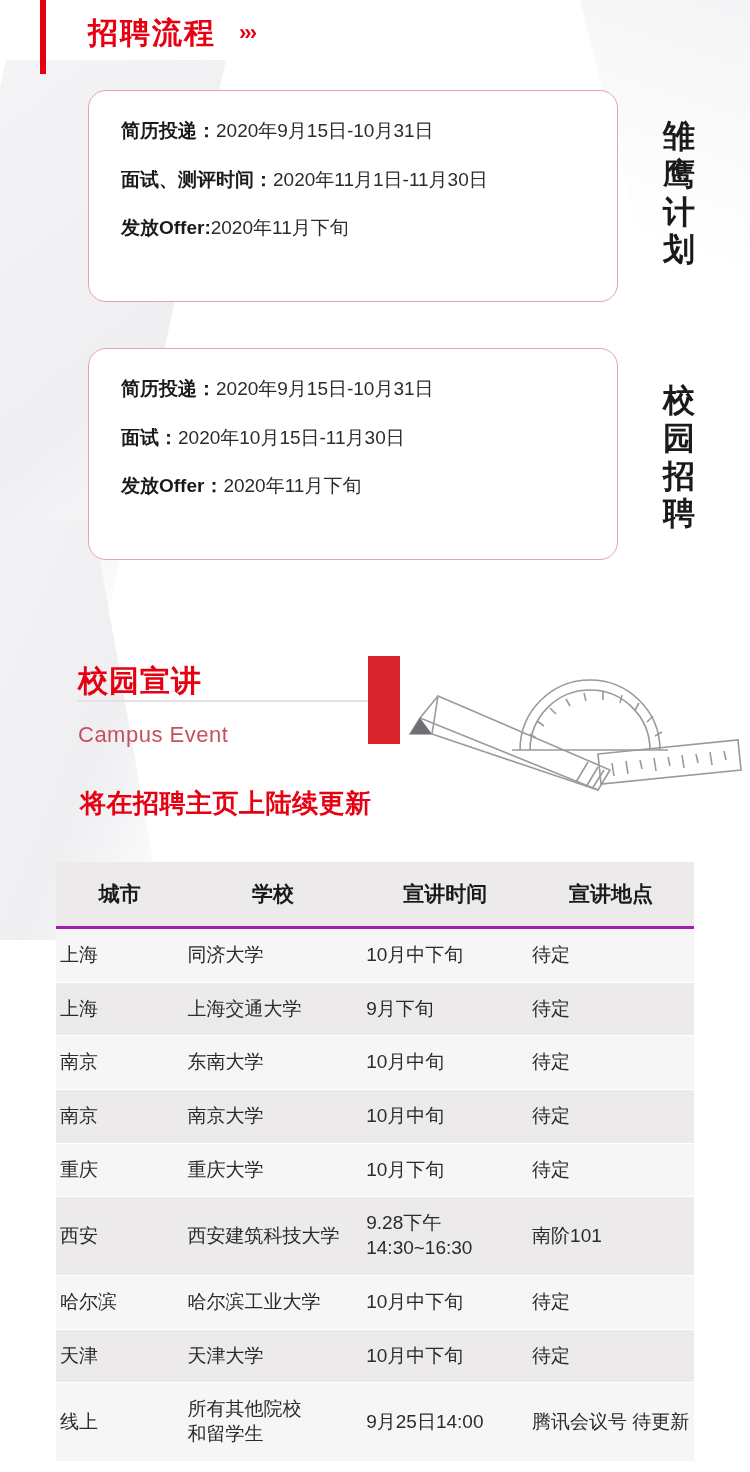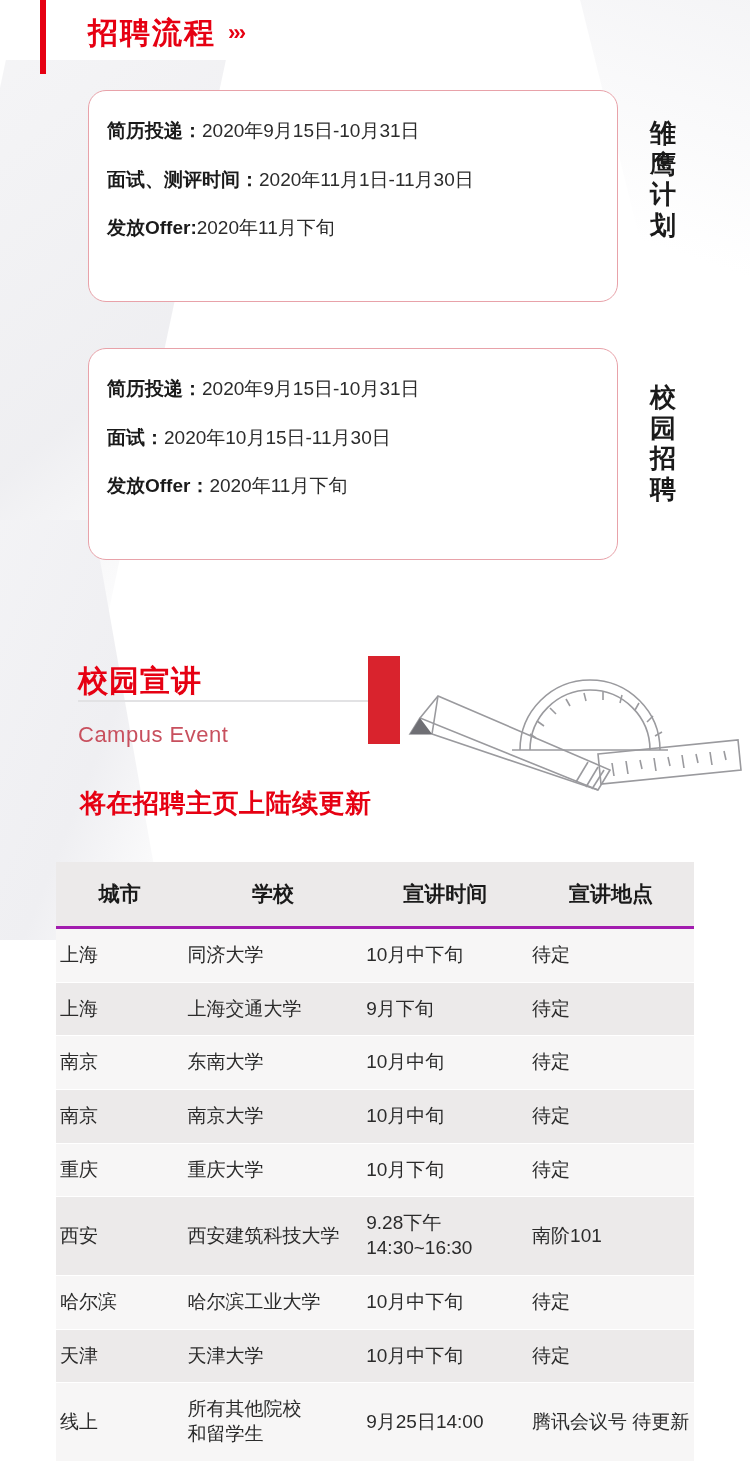--- a/index.html
+++ b/index.html
@@ -50,21 +50,21 @@
     width: 6px; height: 74px;
     background: #e60012;
   }
 
   
   .flow-title-wrap {
     position: absolute;
     left: 88px; top: 18px;
     display: flex;
     align-items: center;
-    gap: 12px;
+    gap: 23px;
   }
   .flow-title {
     font-size: 30px;
     font-weight: bold;
     color: #e60012;
     letter-spacing: 2px;
     line-height: 1;
   }
   .chevrons {
     display: flex;
@@ -78,21 +78,21 @@
   }
 
   
   .card {
     position: absolute;
     left: 88px;
     width: 530px;
     border: 1px solid #e8a2a9;
     border-radius: 18px;
     background: #ffffff;
-    padding: 26px 18px;
+    padding: 26px 32px;
   }
   .card-1 { top: 90px; height: 212px; }
   .card-2 { top: 348px; height: 212px; }
   .card .row {
     font-size: 19px;
     color: #222222;
     line-height: 1.5;
     margin-bottom: 20px;
     white-space: nowrap;
   }
@@ -104,25 +104,25 @@
   .card .row .val {
     font-weight: normal;
     color: #2b2b2b;
   }
 
   
   .vlabel {
     position: absolute;
     left: 650px;
     width: 46px;
-    font-size: 26px;
+    font-size: 32px;
     font-weight: bold;
     color: #1a1a1a;
     line-height: 1.18;
-    text-align: left;
+    text-align: right;
     letter-spacing: 1px;
   }
   .vlabel-1 { top: 118px; }
   .vlabel-2 { top: 382px; }
 
   
   .campus-head {
     position: absolute;
     left: 78px; top: 664px;
     width: 320px;

